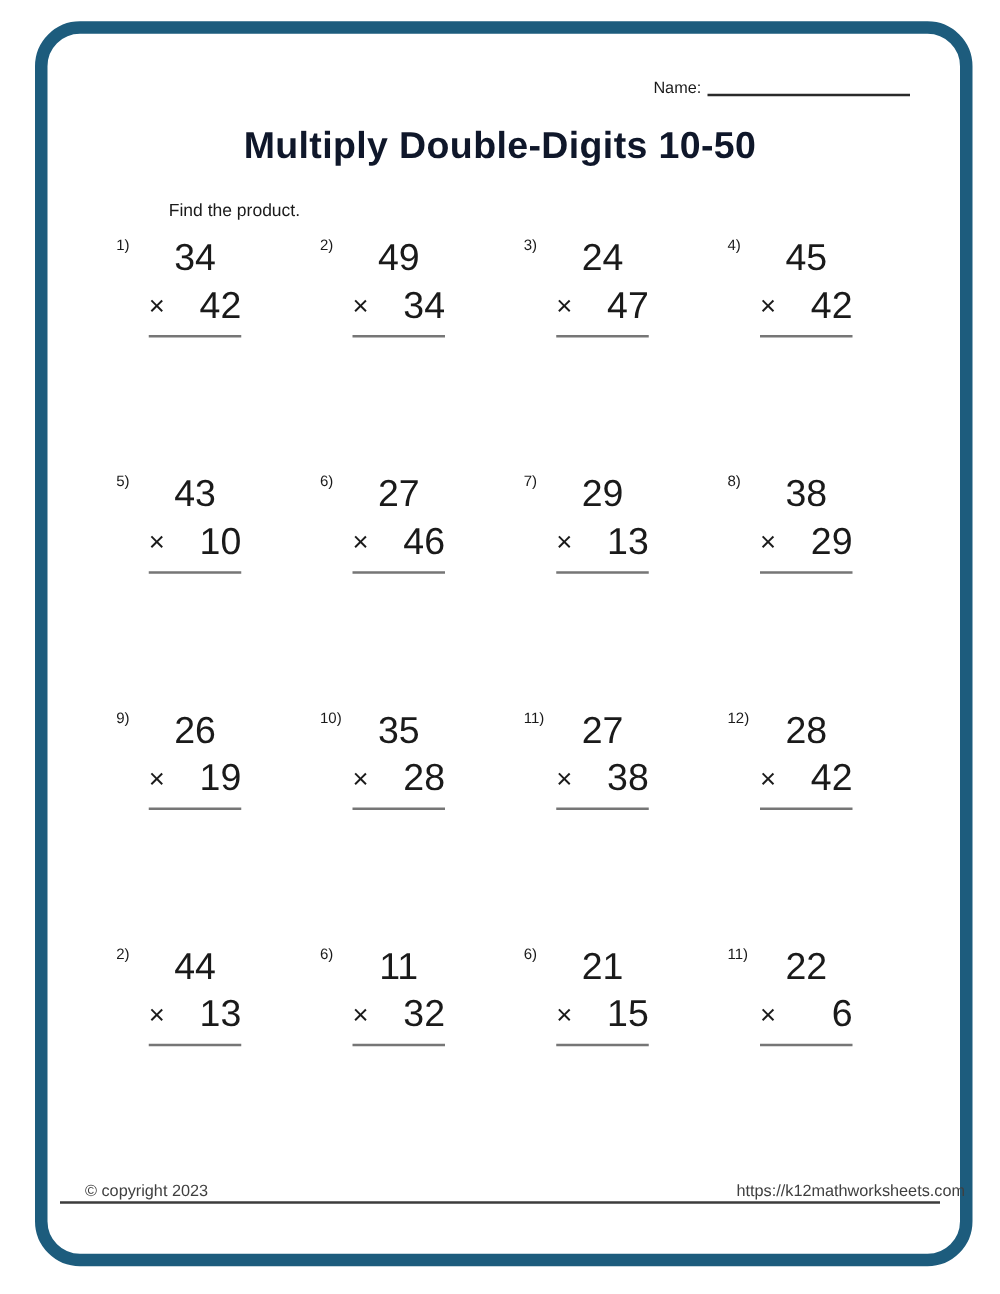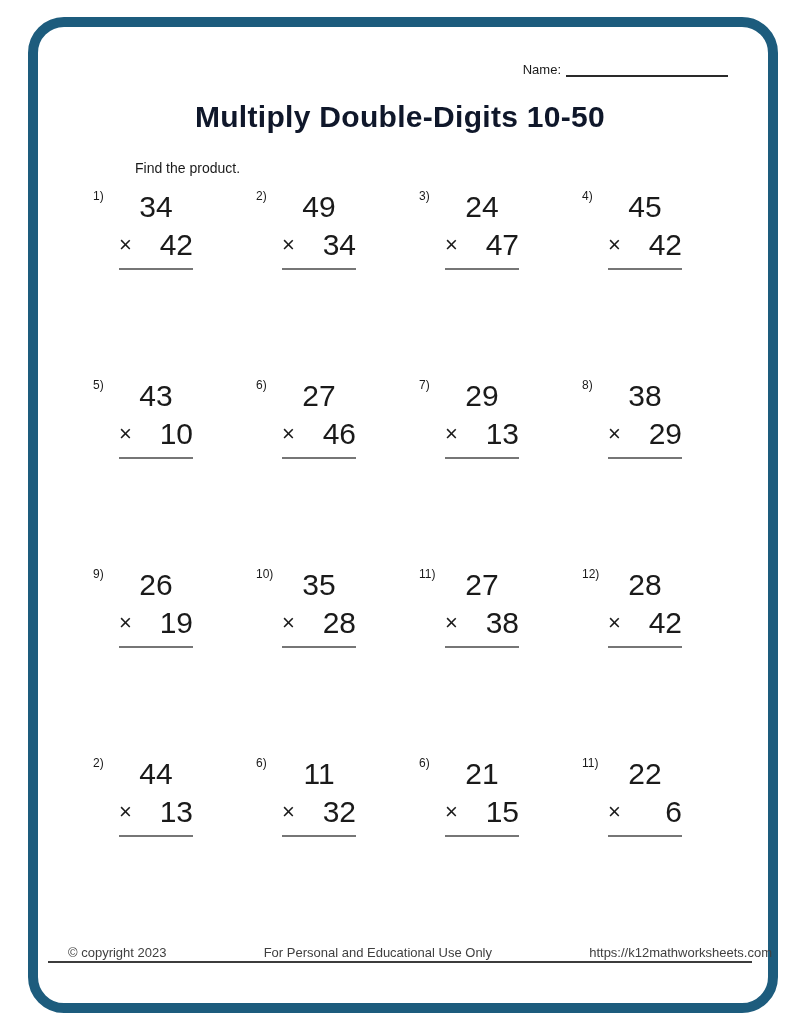--- a/index.html
+++ b/index.html
@@ -239,15 +239,14 @@
         <span>6</span>
       </div>
     </div>
   </div>
 
 </div>
 
 <div class="footer-rule"></div>
 <div class="footer">
   <span>© copyright 2023</span>
-  <span>For Personal and Educational Use Only</span>
   <span>https://k12mathworksheets.com</span>
 </div>
 
 </body></html>

